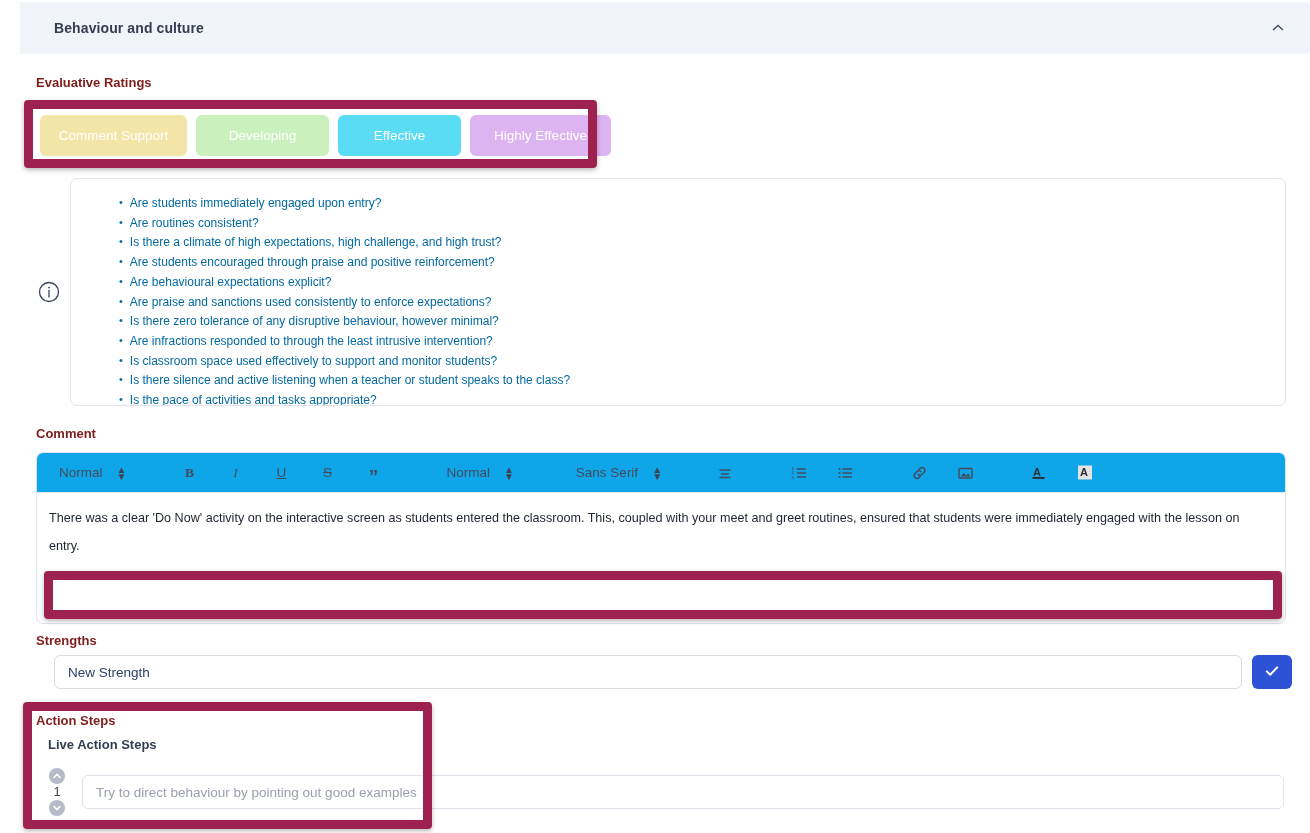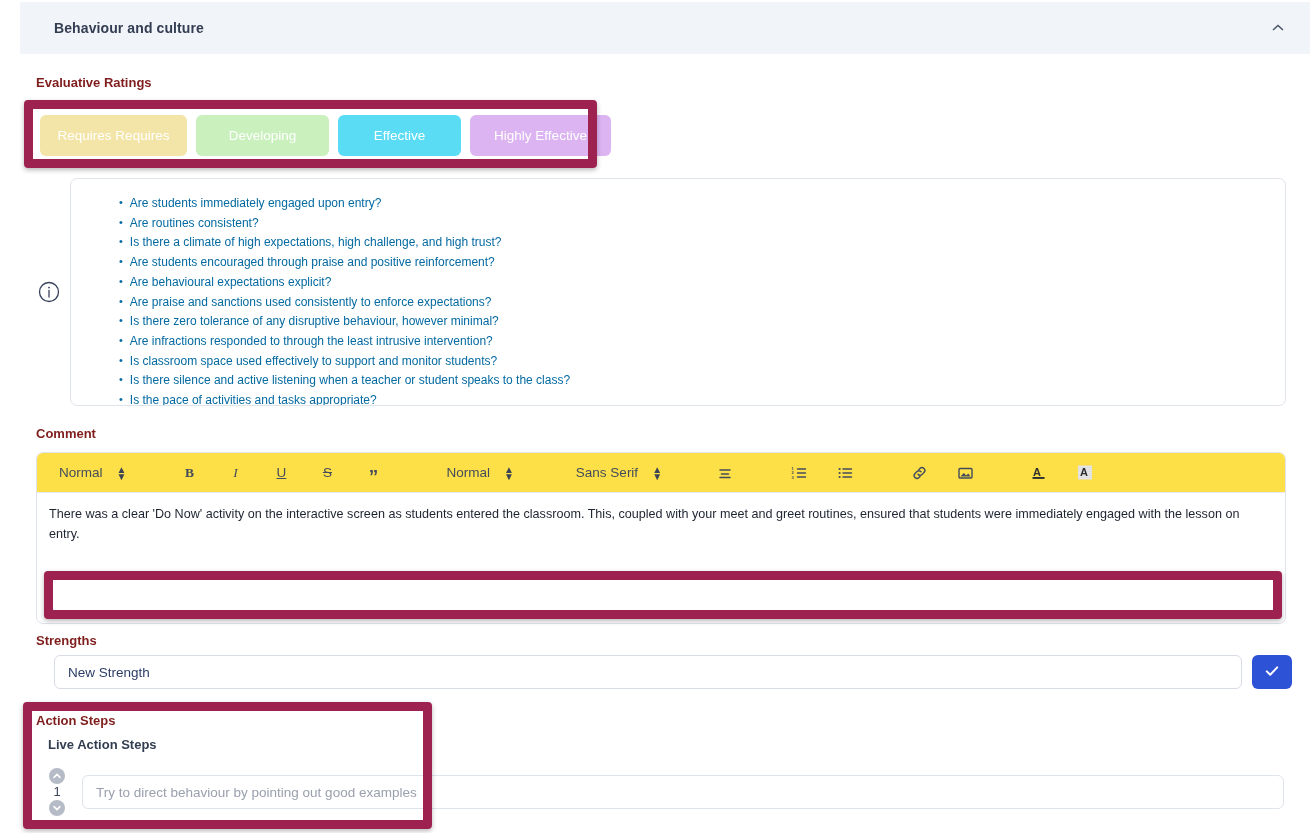--- a/index.html
+++ b/index.html
@@ -83,35 +83,35 @@
 
   
   .editor {
     position: absolute; left: 36px; top: 452px; width: 1250px; height: 172px;
     border: 1px solid #dfe3ec; border-radius: 7px; background:#fff;
     overflow: hidden;
   }
   .toolbar {
     height: 40px; border-bottom: 1px solid #e6e9f0;
     display: flex; align-items: center; padding: 0 8px; gap: 16px;
-    background: #fde047;
+    background: #0ea5e9;
   }
   .tb-item {
     display:flex; align-items:center; justify-content:center;
     height: 34px; cursor: pointer; color:#444c5c; font-size: 13.5px;
     padding: 0 6px; user-select:none;
   }
   .tb-select { gap: 14px; padding-left: 14px; padding-right: 4px; }
   .tb-sel-caret { font-size: 10px; line-height: 1; display:flex; flex-direction:column; color:#3d4453; }
   .tb-sel-caret span { display:block; height:7px; line-height:7px; }
   .tb-btn { width: 30px; padding: 0; font-weight: bold; }
   .tb-gap { width: 12px; }
   .editor-body {
     padding: 11px 12px 0 12px;
-    font-size: 12.6px; color: #1d2330; line-height: 20px;
+    font-size: 12.6px; color: #1d2330; line-height: 28px;
   }
   .editor-body p { margin: 0 0 22px 0; }
   .editor-body p:last-child { margin-bottom: 0; }
 
   
   .strength-row {
     position: absolute; left: 46px; top: 655px; width: 1238px; height: 34px;
     display: flex; align-items: center; gap: 10px; margin-left: 8px;
   }
   .strength-input {
@@ -163,21 +163,21 @@
     <div class="chev-up">
       <svg width="16" height="16" viewBox="0 0 16 16" fill="none" stroke="#4a5568" stroke-width="1.5">
         <path d="M3 10 L8 5.5 L13 10"></path>
       </svg>
     </div>
   </div>
 
   <div class="section-label" style="left:36px; top:75px;">Evaluative Ratings</div>
 
   <div class="ratings-wrap">
-    <button class="pill pill-0">Requires Requires</button>
+    <button class="pill pill-0">Comment Support</button>
     <button class="pill pill-1">Developing</button>
     <button class="pill pill-2">Effective</button>
     <button class="pill pill-3">Highly Effective</button>
   </div>
 
   <div class="info-row">
     <div class="info-icon">
       <svg width="26" height="26" viewBox="0 0 26 26" fill="none" stroke="#37415a" stroke-width="1.3">
         <circle cx="13" cy="13" r="9.5"></circle>
         <circle cx="13" cy="8.6" r="0.95" fill="#37415a" stroke="none"></circle>

